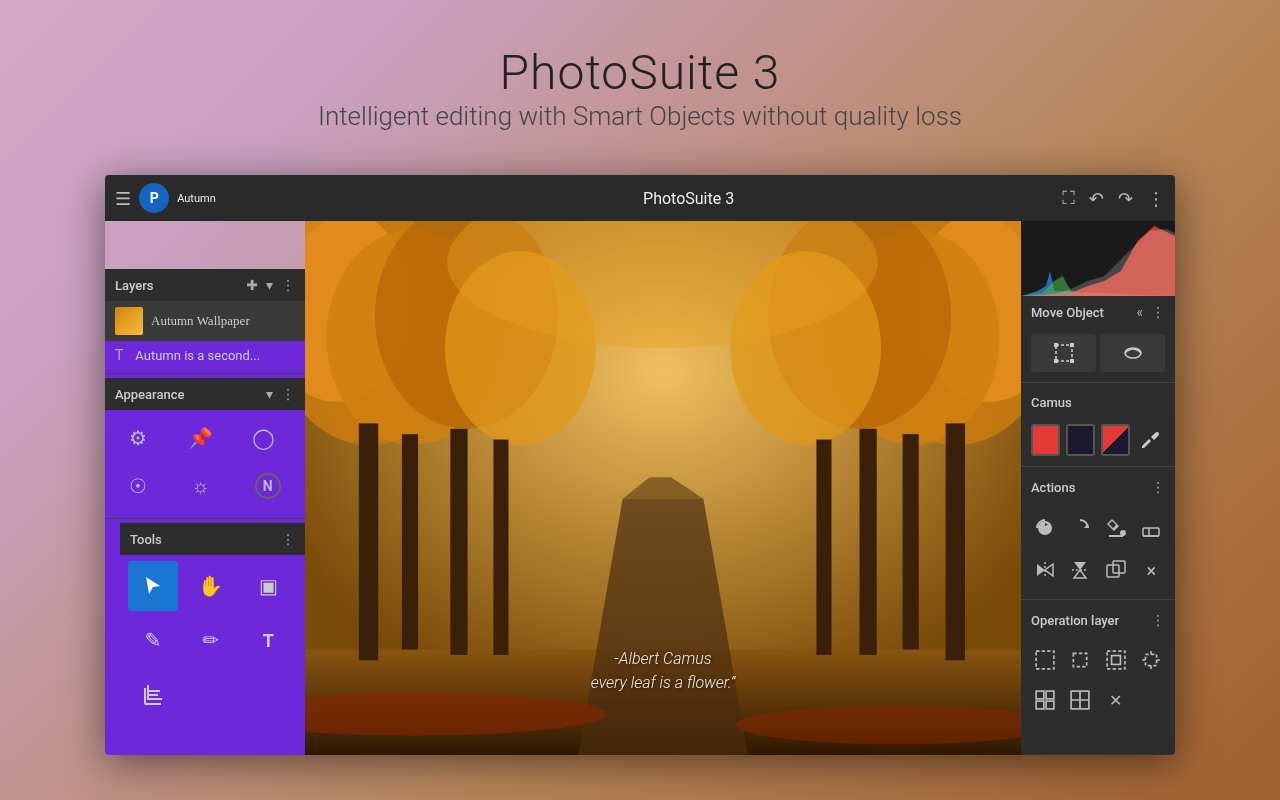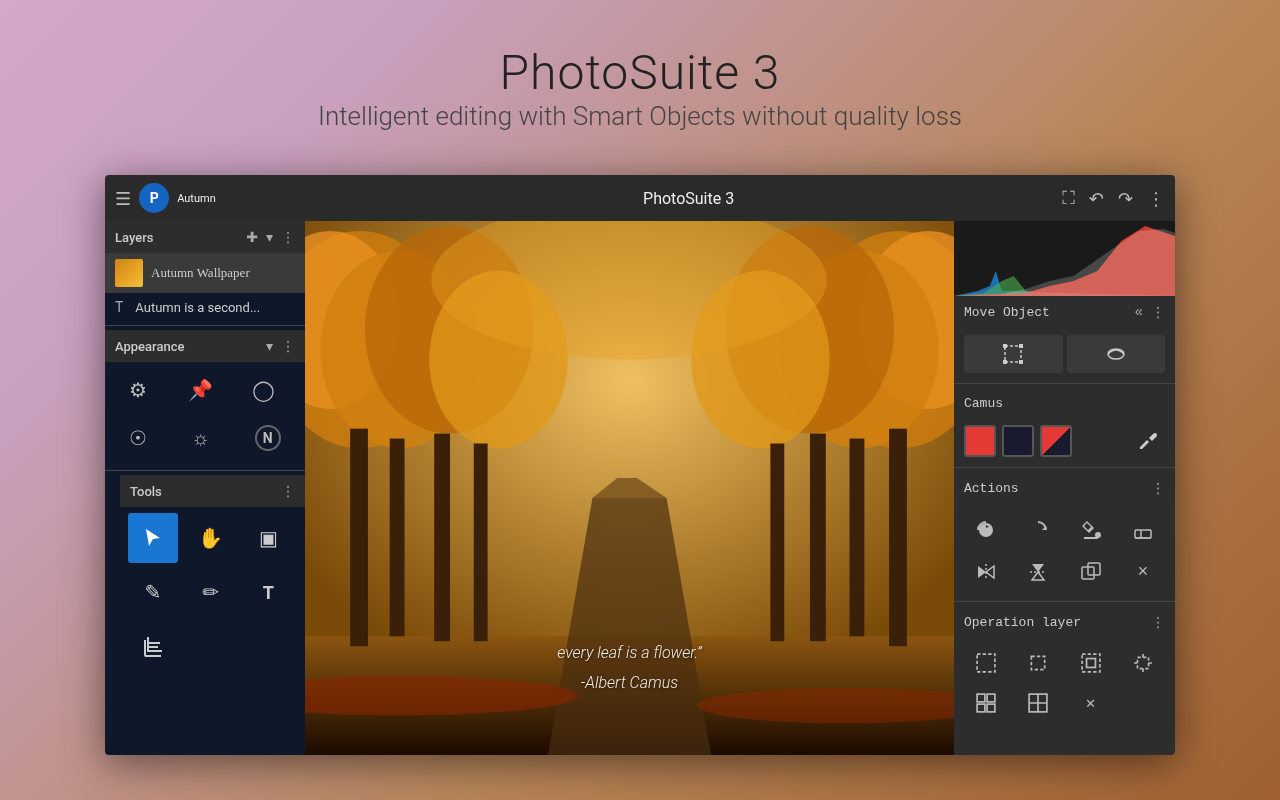--- a/index.html
+++ b/index.html
@@ -103,25 +103,26 @@
     
     .main-content {
       display: flex;
       flex: 1;
       overflow: hidden;
     }
 
     
     .left-panel {
       width: 200px;
-      background: #0f172a;
+      background: #6d28d9;
       display: flex;
       flex-direction: column;
       flex-shrink: 0;
       overflow: hidden;
+      margin-top: 48px;
     }
 
     
     .section-header {
       display: flex;
       align-items: center;
       padding: 8px 10px;
       background: #2d2d2d;
     }
     .section-header-title {
@@ -266,27 +267,26 @@
       font-style: italic;
       font-size: 16px;
       font-weight: 300;
       line-height: 1.5;
       text-shadow: 1px 1px 3px rgba(0,0,0,0.5);
       width: 320px;
     }
 
     
     .right-panel {
-      width: 221px;
+      width: 154px;
       background: #2d2d2d;
       display: flex;
       flex-direction: column;
       flex-shrink: 0;
       overflow-y: auto;
-      font-family: Liberation Mono, monospace;
     }
 
     
     .histogram {
       height: 75px;
       background: #1a1a1a;
       position: relative;
       overflow: hidden;
       flex-shrink: 0;
     }
@@ -553,22 +553,22 @@
           <polygon points="250,540 415,540 370,280 295,280" fill="#4a2e10" opacity="0.7"></polygon>
           <polygon points="295,280 370,280 340,260 320,260" fill="#5a3810" opacity="0.6"></polygon>
 
           <ellipse cx="100" cy="480" rx="180" ry="20" fill="#8b2500" opacity="0.6"></ellipse>
           <ellipse cx="550" cy="490" rx="150" ry="18" fill="#8b2500" opacity="0.5"></ellipse>
 
           <ellipse cx="332" cy="60" rx="200" ry="80" fill="#e8a020" opacity="0.4"></ellipse>
         </svg>
 
         <div class="quote-text">
+          <div style="margin-top:6px;">-Albert Camus</div>
           <div>every leaf is a flower.”</div>
-          <div style="margin-top:6px;">-Albert Camus</div>
         </div>
       </div>
     </div>
 
     <div class="right-panel">
 
       <div class="histogram">
         <svg class="histogram-canvas" viewBox="0 0 185 75" preserveAspectRatio="none">
           <rect width="185" height="75" fill="#1a1a1a"></rect>
 

